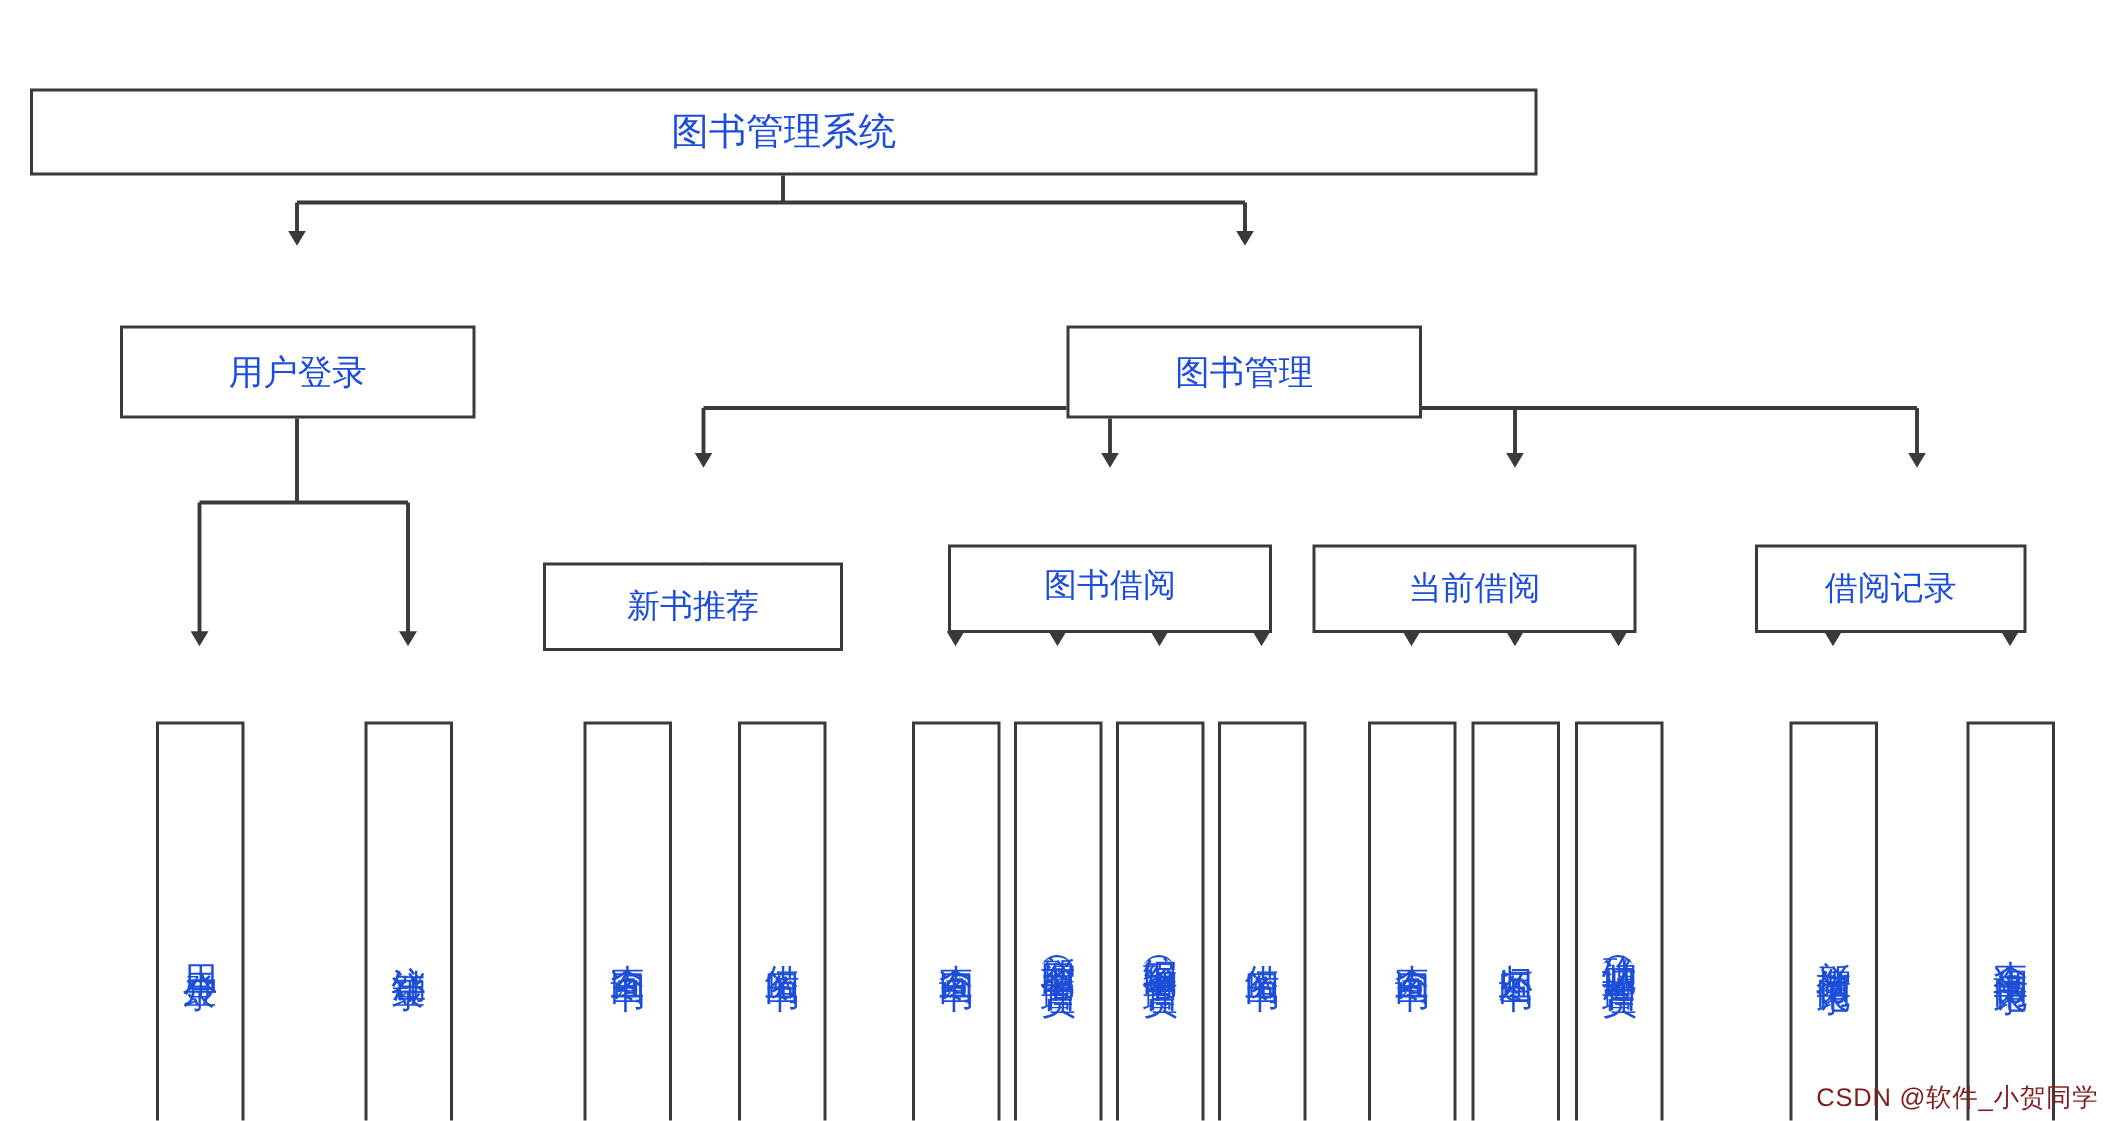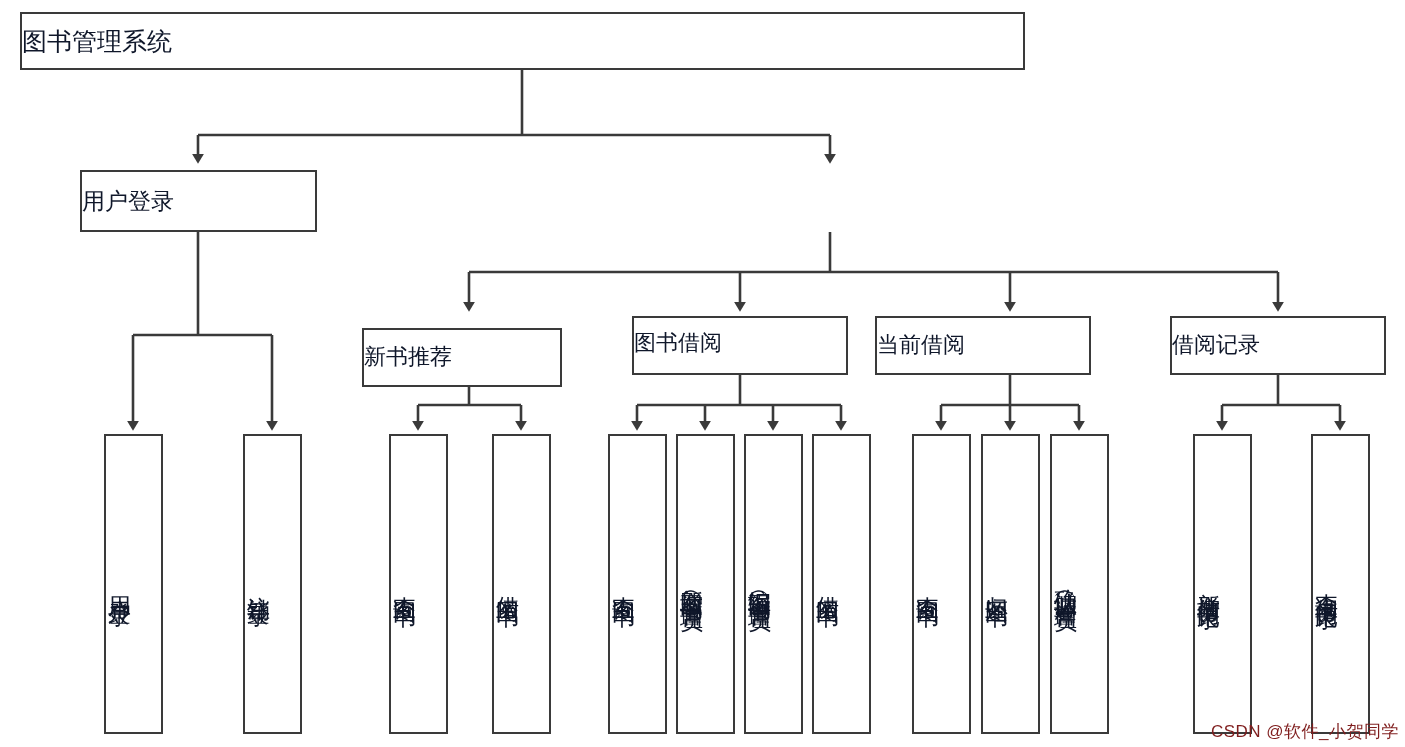--- a/index.html
+++ b/index.html
@@ -11,23 +11,25 @@
   #canvas{position:absolute;left:0;top:0;width:1405px;height:747px;}
   svg.lines{position:absolute;left:0;top:0;width:1405px;height:747px;pointer-events:none;}
 
   .node{
     position:absolute;
     box-sizing:border-box;
     background:#ffffff;
     border:2.5px solid #3a3a3a;
     display:flex;
     align-items:center;
+    justify-content:center;
     text-align:center;
-    color:#0f172a;
+    color:#1d4ed8;
     z-index:2;
+    margin-top:47px;
   }
   .node .lbl{display:block;line-height:1.22;}
 
   .lvl0{font-size:25px;}
   .lvl1{font-size:23px;}
   .lvl2{font-size:22px;}
 
   .leaf{
     font-size:23px;
     padding:6px 2px;
@@ -108,31 +110,34 @@
     </g>
   </svg>
 
   <div class="node lvl0" style="left:20px;top:12px;width:1005px;height:58px;">
     <span class="lbl">图书管理系统</span>
   </div>
 
   <div class="node lvl1" style="left:80px;top:170px;width:237px;height:62px;">
     <span class="lbl">用户登录</span>
   </div>
+  <div class="node lvl1" style="left:711px;top:170px;width:237px;height:62px;">
+    <span class="lbl">图书管理</span>
+  </div>
 
   <div class="node lvl2" style="left:362px;top:328px;width:200px;height:59px;">
     <span class="lbl">新书推荐</span>
   </div>
   <div class="node lvl2" style="left:632px;top:316px;width:216px;height:59px;font-family:Liberation Mono, monospace;">
     <span class="lbl">图书借阅</span>
   </div>
   <div class="node lvl2" style="left:875px;top:316px;width:216px;height:59px;">
     <span class="lbl">当前借阅</span>
   </div>
-  <div class="node lvl2" style="left:1170px;top:316px;width:216px;height:59px;">
+  <div class="node lvl2" style="left:1170px;top:316px;width:181px;height:59px;">
     <span class="lbl">借阅记录</span>
   </div>
 
   <div class="node leaf" style="left:104px;top:434px;width:59px;height:300px;">
     <span class="lbl">用户登录</span>
   </div>
   <div class="node leaf" style="left:243px;top:434px;width:59px;height:300px;">
     <span class="lbl">注销登录</span>
   </div>
 

